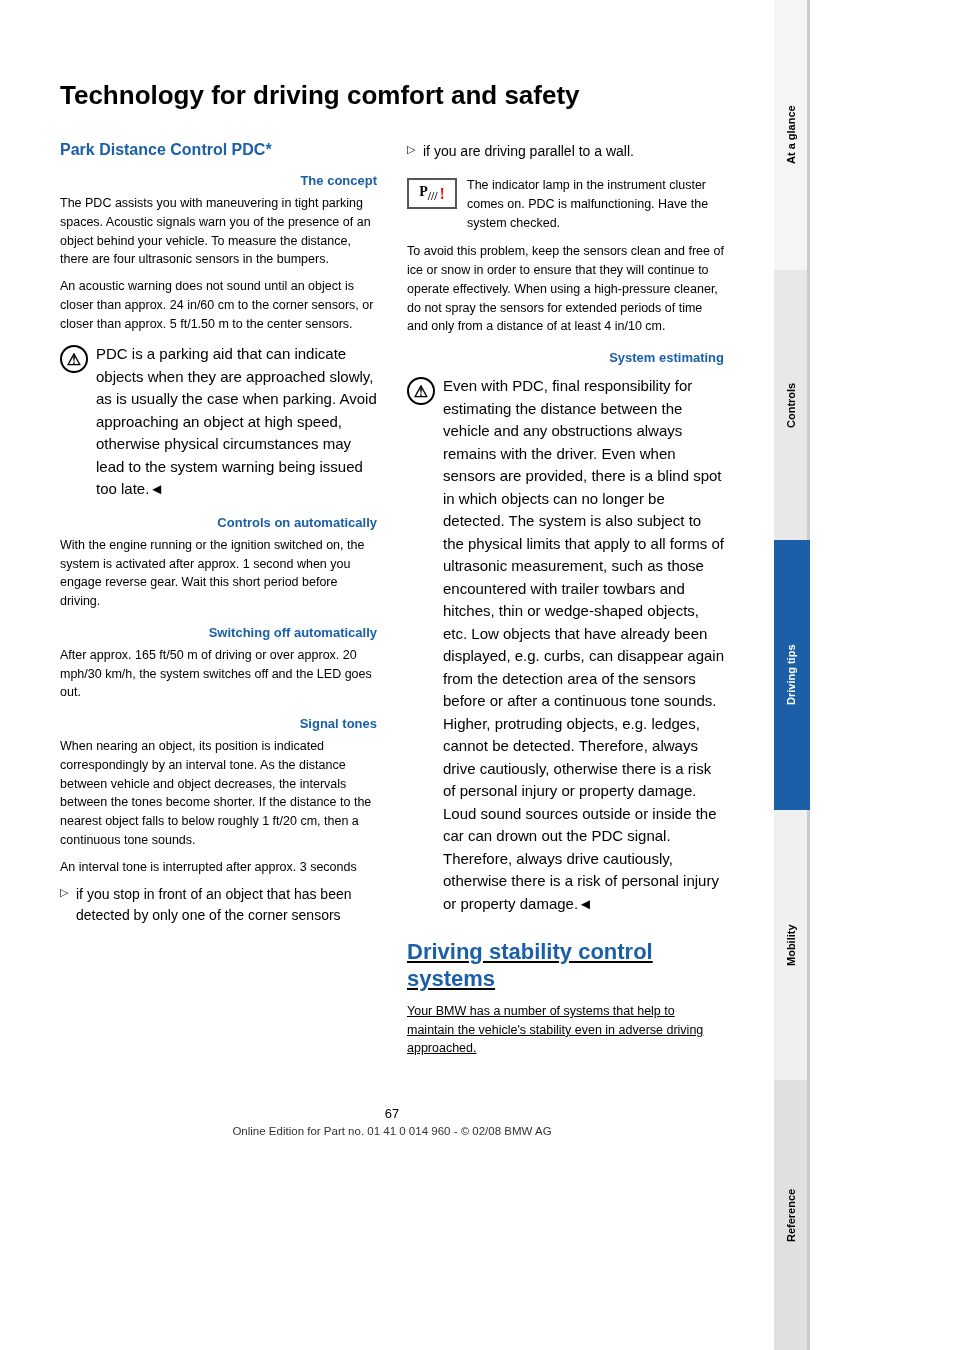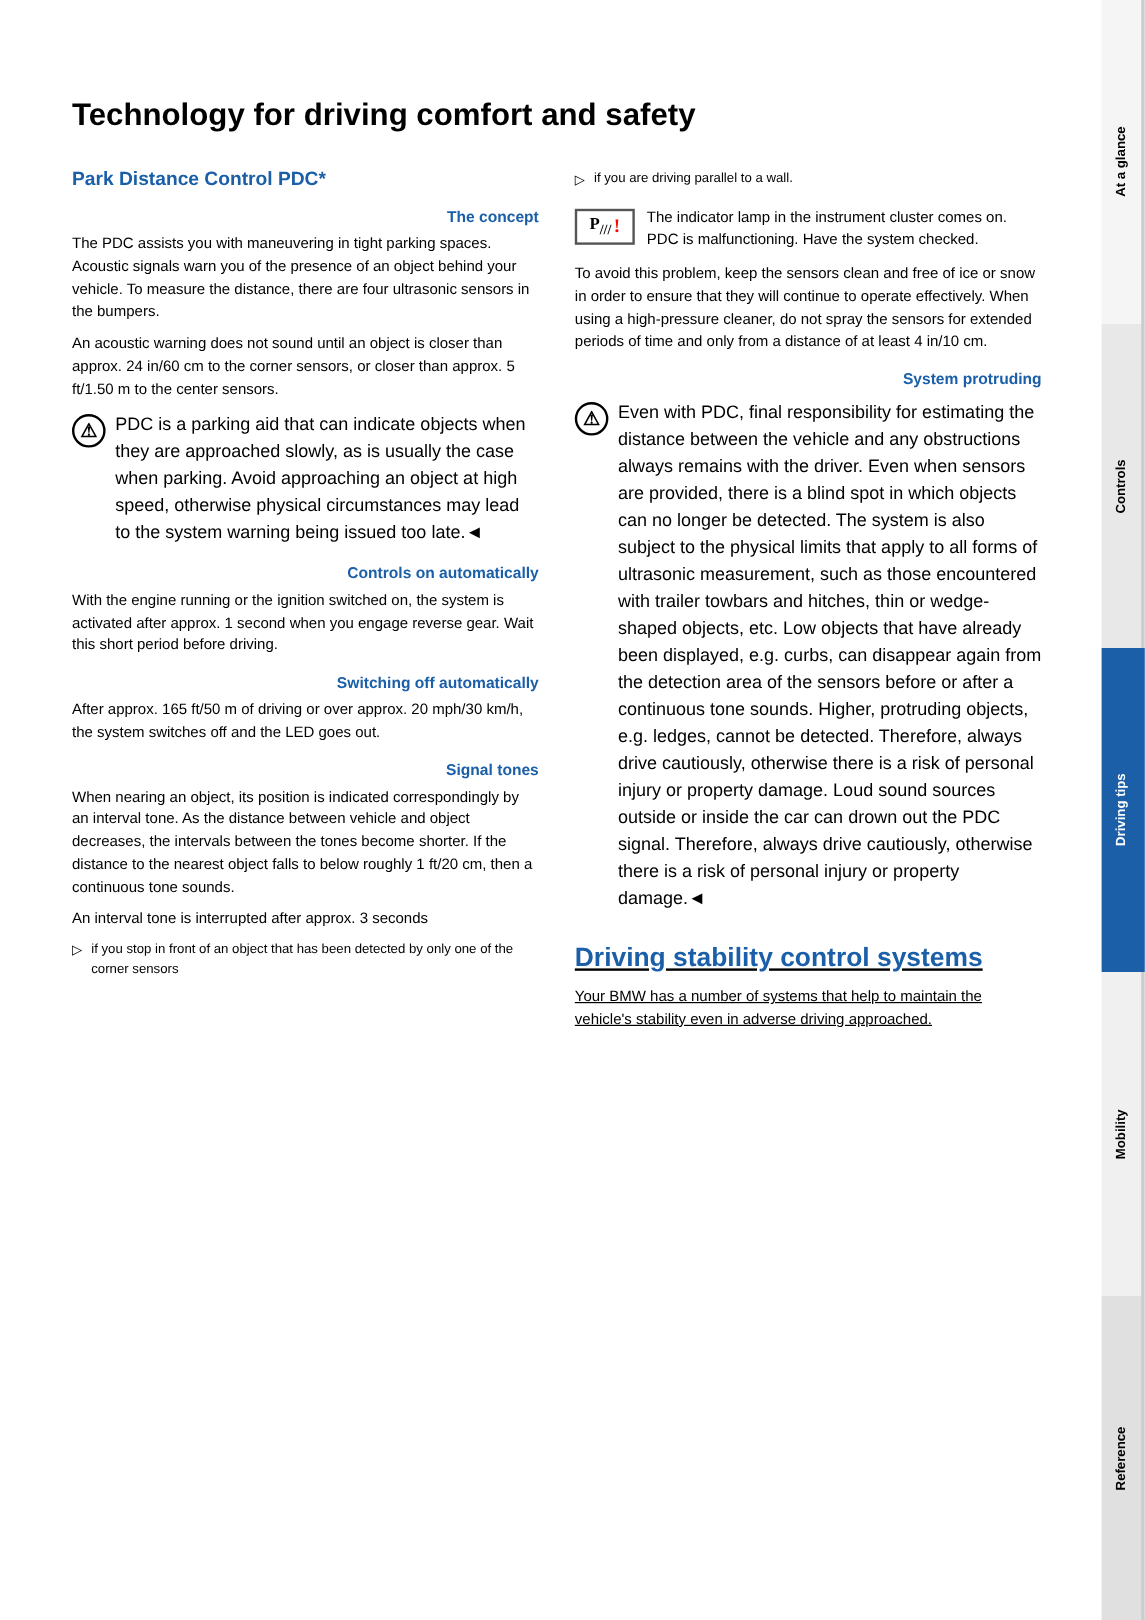--- a/index.html
+++ b/index.html
@@ -8,21 +8,21 @@
       font-size: 13px;
       background: #fff;
       color: #000;
       width: 954px;
       min-height: 1350px;
       position: relative;
     }
 
     .page-container {
       display: flex;
-      width: 954px;
+      width: 810px;
       min-height: 1350px;
       border-radius: 10px;
     }
 
     .main-content {
       flex: 1;
       padding: 80px 50px 40px 60px;
       position: relative;
     }
 
@@ -137,21 +137,21 @@
     }
 
     .bullet-arrow {
       font-size: 11px;
       color: #000;
       margin-top: 2px;
       min-width: 10px;
     }
 
     .bullet-text {
-      font-size: 11px;
+      font-size: 14px;
       line-height: 1.5;
     }
 
     .pdc-icon-box {
       display: flex;
       align-items: flex-start;
       gap: 10px;
       margin: 10px 0;
     }
 
@@ -259,35 +259,39 @@
         <div class="pdc-icon-box">
           <div class="pdc-icon">
             <span class="pdc-icon-text">P<sub>///</sub></span>
             <span class="pdc-icon-exclaim">!</span>
           </div>
           <p class="body-text" style="margin:0;">The indicator lamp in the instrument cluster comes on. PDC is malfunctioning. Have the system checked.</p>
         </div>
 
         <p class="body-text">To avoid this problem, keep the sensors clean and free of ice or snow in order to ensure that they will continue to operate effectively. When using a high-pressure cleaner, do not spray the sensors for extended periods of time and only from a distance of at least 4 in/10 cm.</p>
 
-        <div class="section-title-small">System protruding</div>
+        <div class="section-title-small">System estimating</div>
 
         <div class="warning-box">
           <div class="warning-icon">⚠</div>
           <p class="warning-text">Even with PDC, final responsibility for estimating the distance between the vehicle and any obstructions always remains with the driver. Even when sensors are provided, there is a blind spot in which objects can no longer be detected. The system is also subject to the physical limits that apply to all forms of ultrasonic measurement, such as those encountered with trailer towbars and hitches, thin or wedge-shaped objects, etc. Low objects that have already been displayed, e.g. curbs, can disappear again from the detection area of the sensors before or after a continuous tone sounds. Higher, protruding objects, e.g. ledges, cannot be detected. Therefore, always drive cautiously, otherwise there is a risk of personal injury or property damage. Loud sound sources outside or inside the car can drown out the PDC signal. Therefore, always drive cautiously, otherwise there is a risk of personal injury or property damage.◄</p>
         </div>
 
         <div class="section-driving">
           <h2 class="driving-title">Driving stability control systems</h2>
           <p class="body-text">Your BMW has a number of systems that help to maintain the vehicle's stability even in adverse driving approached.</p>
         </div>
 
       </div>
     </div>
 
+    <div class="page-footer">
+      <span class="page-number">67</span>
+      <span>Online Edition for Part no. 01 41 0 014 960 - © 02/08 BMW AG</span>
+    </div>
 
   </div>
 
   <div class="sidebar">
     <div class="sidebar-tab">
       <span>At a glance</span>
     </div>
     <div class="sidebar-tab">
       <span>Controls</span>
     </div>

